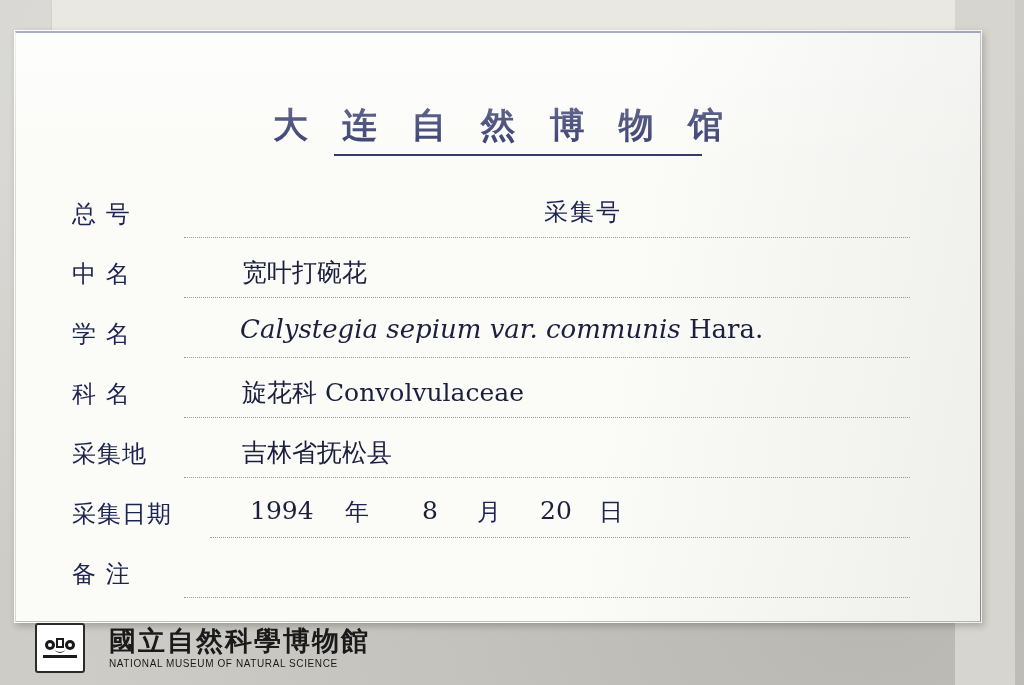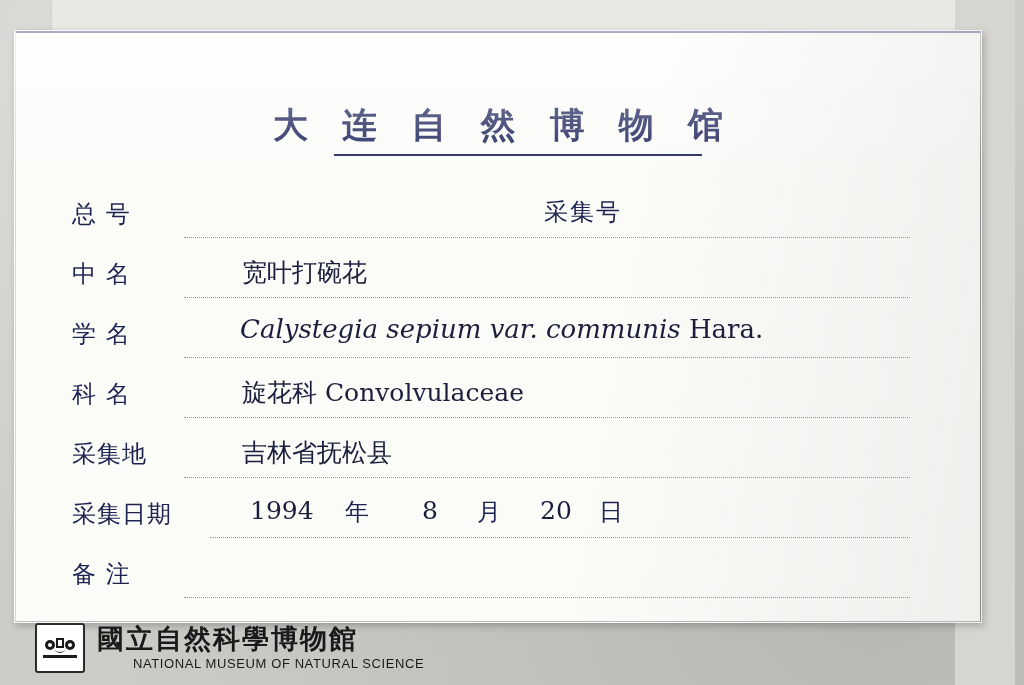--- a/index.html
+++ b/index.html
@@ -190,21 +190,21 @@
     padding: 0 5px;
   }
 
   
   .watermark {
     position: absolute;
     left: 10px;
     bottom: 12px;
     display: flex;
     align-items: center;
-    gap: 12px;
+    gap: 24px;
     padding-left: 25px;
   }
   .wm-logo {
     width: 46px;
     height: 46px;
     background: #ffffff;
     border: 2px solid #2b2b2b;
     border-radius: 3px;
     position: relative;
     display: flex;
@@ -213,26 +213,25 @@
   }
   .wm-text-cn {
     font-size: 27px;
     letter-spacing: 2px;
     color: #1a1a1a;
     font-family: "DejaVu Serif", "Liberation Serif", serif;
     font-weight: 700;
     line-height: 1.05;
   }
   .wm-text-en {
-    font-size: 13px;
+    font-size: 10px;
     letter-spacing: 0.6px;
     color: #1a1a1a;
     font-family: "Liberation Sans", sans-serif;
     margin-top: 2px;
-    margin-left: 36px;
   }
   .wm-stack {
     display: flex;
     flex-direction: column;
     justify-content: center;
   }
 </style>
 </head>
 <body>
 

